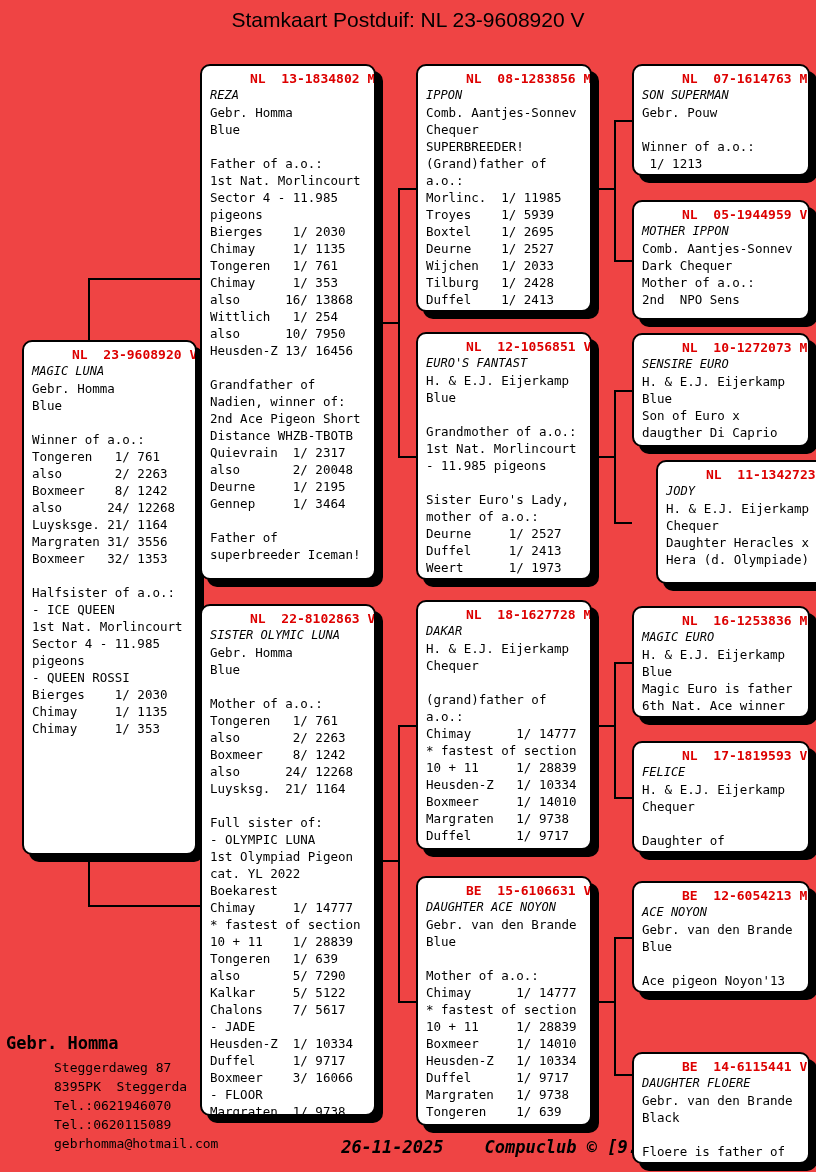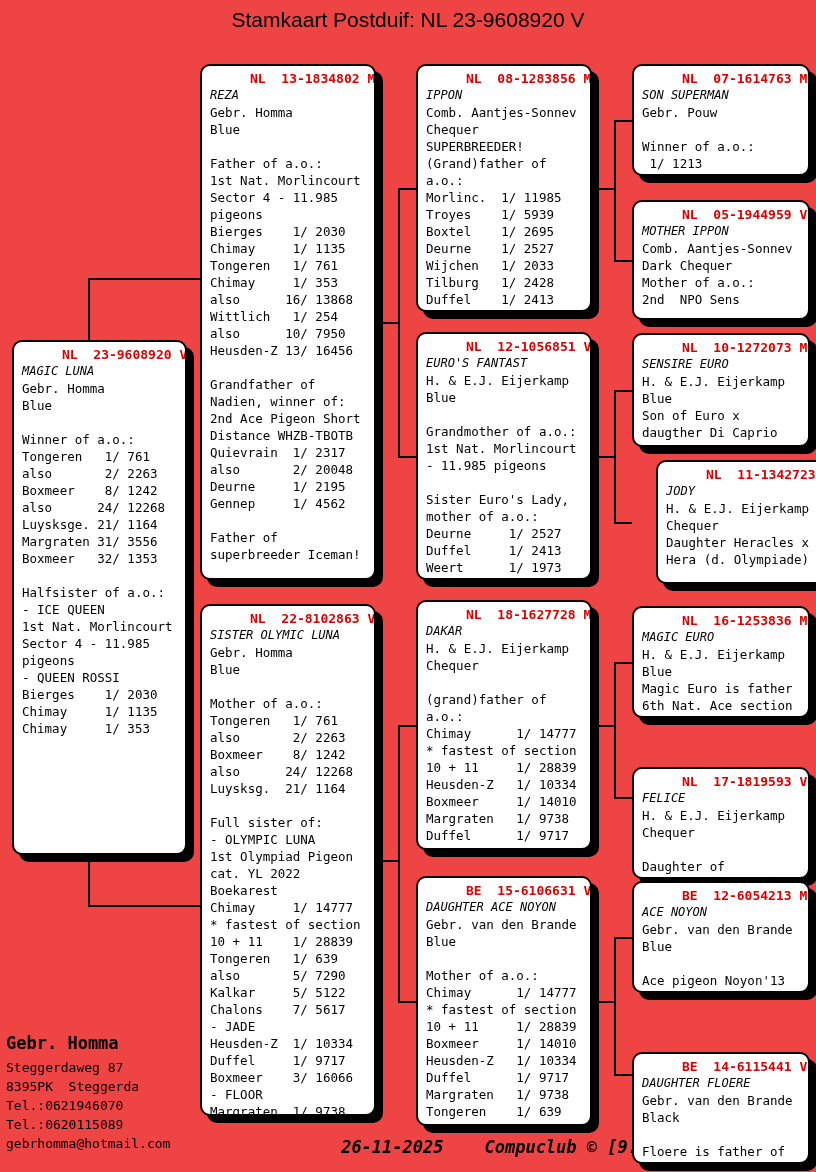--- a/index.html
+++ b/index.html
@@ -16,21 +16,21 @@
     position:absolute; background:#fff; border:2px solid #000; border-radius:10px;
     box-shadow:7px 7px 0 0 #000; box-sizing:border-box;
     padding:4px 0 0 8px; overflow:hidden; z-index:2;
   }
   .ring  { color:var(--ring-red,#dd0000); font-weight:bold; font-size:13px; line-height:17px; white-space:pre;padding-left:40px; }
   .pname { font-style:italic; font-size:12px; line-height:17px; white-space:pre; }
   .bline { font-size:12.5px; line-height:17px; white-space:pre; }
   .cline { position:absolute; background:#000; z-index:1; }
   .breeder { position:absolute; left:6px; top:1032px; }
   .breeder-name { font-weight:bold; font-size:17px; line-height:22px; margin-bottom:4px; }
-  .breeder .bline { font-size:13px; line-height:19px; }
+  .breeder .bline { font-size:13px; line-height:19px;margin-left:48px; }
   .footer {
     position:absolute; top:1137px; right:4px; font-style:italic; font-weight:bold;
     font-size:17px; white-space:pre;
   }
 </style>
 </head>
 <body>
 
 <div class="page">
 
@@ -64,21 +64,21 @@
   <div class="cline" style="left:592px;top:725px;width:22px;height:2px"></div>
   <div class="cline" style="left:614px;top:662px;width:2px;height:137px"></div>
   <div class="cline" style="left:614px;top:662px;width:18px;height:2px"></div>
   <div class="cline" style="left:614px;top:797px;width:18px;height:2px"></div>
 
   <div class="cline" style="left:592px;top:1001px;width:22px;height:2px"></div>
   <div class="cline" style="left:614px;top:937px;width:2px;height:139px"></div>
   <div class="cline" style="left:614px;top:937px;width:18px;height:2px"></div>
   <div class="cline" style="left:614px;top:1074px;width:18px;height:2px"></div>
 
-  <div class="pbox" style="left:12px;top:340px;width:175px;height:515px">
+  <div class="pbox" style="left:22px;top:340px;width:175px;height:515px">
       <div class="ring">NL  23-9608920 V</div>
       <div class="pname">MAGIC LUNA</div>
       <div class="bline">Gebr. Homma</div>
       <div class="bline">Blue</div>
       <div class="bline">&nbsp;</div>
       <div class="bline">Winner of a.o.:</div>
       <div class="bline">Tongeren   1/ 761</div>
       <div class="bline">also       2/ 2263</div>
       <div class="bline">Boxmeer    8/ 1242</div>
       <div class="bline">also      24/ 12268</div>
@@ -116,21 +116,21 @@
       <div class="bline">also      10/ 7950</div>
       <div class="bline">Heusden-Z 13/ 16456</div>
       <div class="bline">&nbsp;</div>
       <div class="bline">Grandfather of</div>
       <div class="bline">Nadien, winner of:</div>
       <div class="bline">2nd Ace Pigeon Short</div>
       <div class="bline">Distance WHZB-TBOTB</div>
       <div class="bline">Quievrain  1/ 2317</div>
       <div class="bline">also       2/ 20048</div>
       <div class="bline">Deurne     1/ 2195</div>
-      <div class="bline">Gennep     1/ 4562</div>
+      <div class="bline">Gennep     1/ 3464</div>
       <div class="bline">&nbsp;</div>
       <div class="bline">Father of</div>
       <div class="bline">superbreeder Iceman!</div>
     </div>
   <div class="pbox" style="left:200px;top:604px;width:176px;height:512px">
       <div class="ring">NL  22-8102863 V</div>
       <div class="pname">SISTER OLYMIC LUNA</div>
       <div class="bline">Gebr. Homma</div>
       <div class="bline">Blue</div>
       <div class="bline">&nbsp;</div>
@@ -257,23 +257,23 @@
       <div class="bline">Chequer</div>
       <div class="bline">Daughter Heracles x</div>
       <div class="bline">Hera (d. Olympiade)</div>
     </div>
   <div class="pbox" style="left:632px;top:606px;width:178px;height:112px">
       <div class="ring">NL  16-1253836 M</div>
       <div class="pname">MAGIC EURO</div>
       <div class="bline">H. &amp; E.J. Eijerkamp</div>
       <div class="bline">Blue</div>
       <div class="bline">Magic Euro is father</div>
-      <div class="bline">6th Nat. Ace section</div>
-    </div>
-  <div class="pbox" style="left:632px;top:767px;width:178px;height:112px">
+      <div class="bline">6th Nat. Ace winner</div>
+    </div>
+  <div class="pbox" style="left:632px;top:741px;width:178px;height:112px">
       <div class="ring">NL  17-1819593 V</div>
       <div class="pname">FELICE</div>
       <div class="bline">H. &amp; E.J. Eijerkamp</div>
       <div class="bline">Chequer</div>
       <div class="bline">&nbsp;</div>
       <div class="bline">Daughter of</div>
     </div>
   <div class="pbox" style="left:632px;top:881px;width:178px;height:112px">
       <div class="ring">BE  12-6054213 M</div>
       <div class="pname">ACE NOYON</div>

